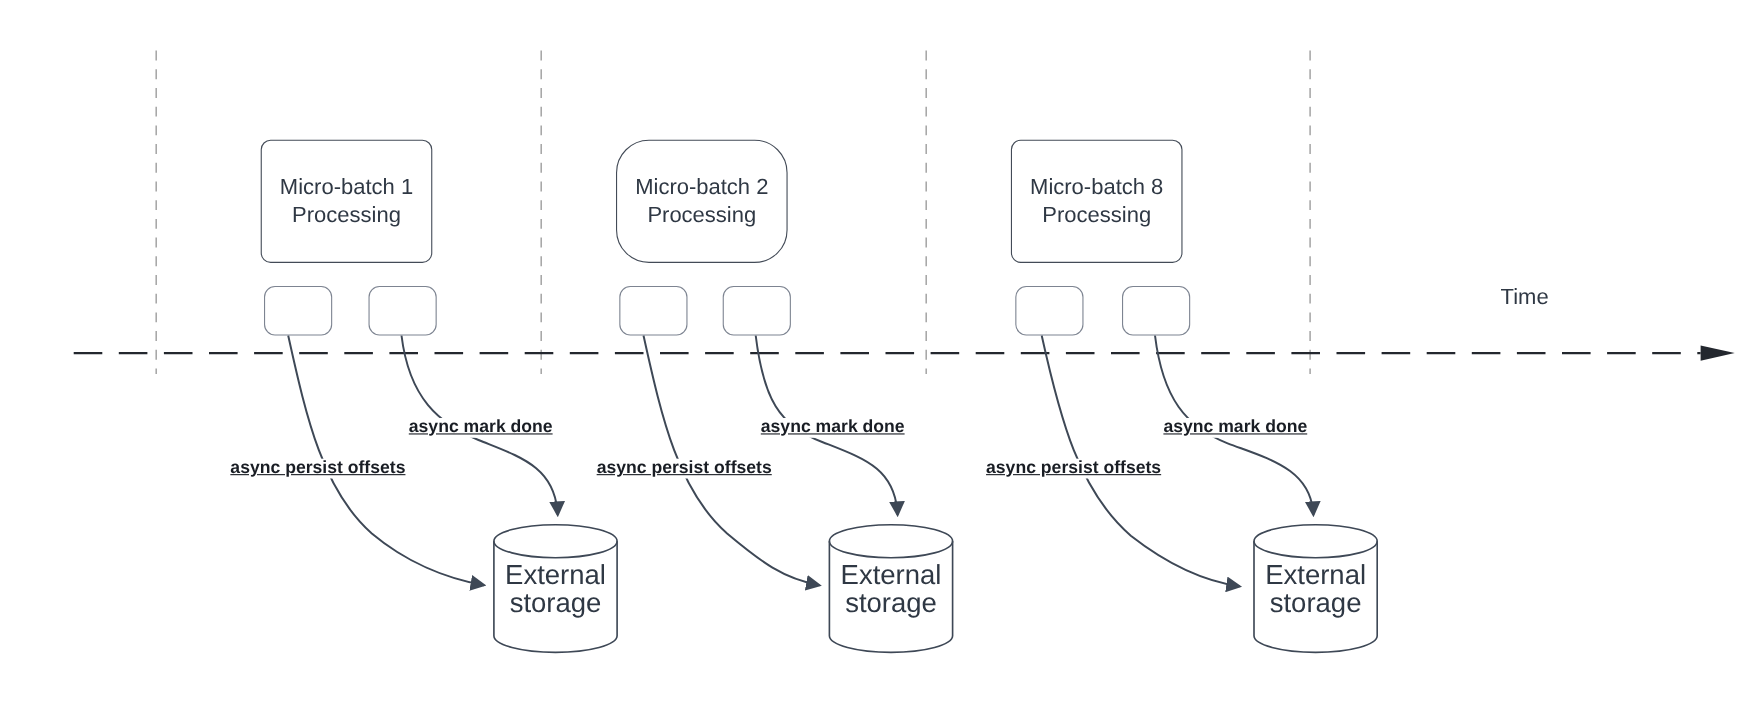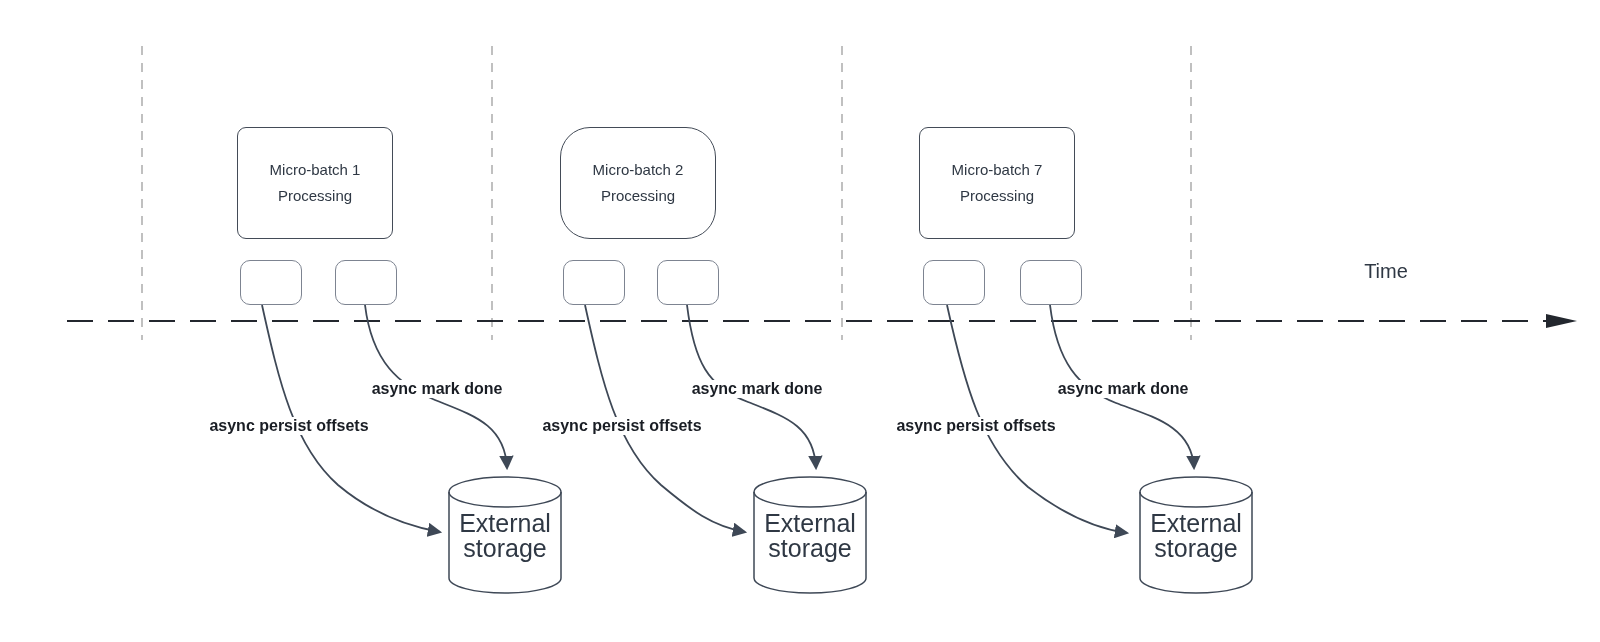--- a/index.html
+++ b/index.html
@@ -46,21 +46,21 @@
     stroke-width: 1.5;
   }
   .bigbox {
     position: absolute;
     width: 156px; height: 112px;
     border: 1px solid var(--box_border, #434b57);
     border-radius: 9px;
     background: #ffffff;
     display: flex; align-items: center; justify-content: center;
     text-align: center;
-    font-size: 15px; line-height: 26px;
+    font-size: 20px; line-height: 26px;
     color: var(--text, #2f3844);
     white-space: pre-line;
     box-sizing: border-box;
   }
   .smallbox {
     position: absolute;
     width: 62px; height: 45px;
     border: 1.5px solid var(--small_box_border, #7d8491);
     border-radius: 10px;
     background: #ffffff;
@@ -76,20 +76,21 @@
   }
   .flow-label {
     position: absolute;
     transform: translate(-50%, -50%);
     background: #ffffff;
     padding: 0 3px;
     font-size: 16px;
     font-weight: bold;
     color: var(--label_text, #191d24);
     white-space: nowrap;
+    text-decoration: underline;
   }
   .time-label {
     position: absolute;
     transform: translate(-50%, -50%);
     font-size: 20px;
     color: var(--text, #2f3844);
     white-space: nowrap;
     text-align: right;
   }
 </style>
@@ -138,21 +139,21 @@
 
   <div class="bigbox" style="left:237px; top:127px;">
     <span>Micro-batch 1
 Processing</span>
   </div>
   <div class="bigbox" style="left:560px; top:127px;border-radius:30px;">
     <span>Micro-batch 2
 Processing</span>
   </div>
   <div class="bigbox" style="left:919px; top:127px;">
-    <span>Micro-batch 7
+    <span>Micro-batch 8
 Processing</span>
   </div>
 
   <div class="smallbox" style="left:240px; top:260px;"></div>
   <div class="smallbox" style="left:335px; top:260px;"></div>
   <div class="smallbox" style="left:563px; top:260px;"></div>
   <div class="smallbox" style="left:657px; top:260px;"></div>
   <div class="smallbox" style="left:923px; top:260px;"></div>
   <div class="smallbox" style="left:1020px; top:260px;"></div>
 

